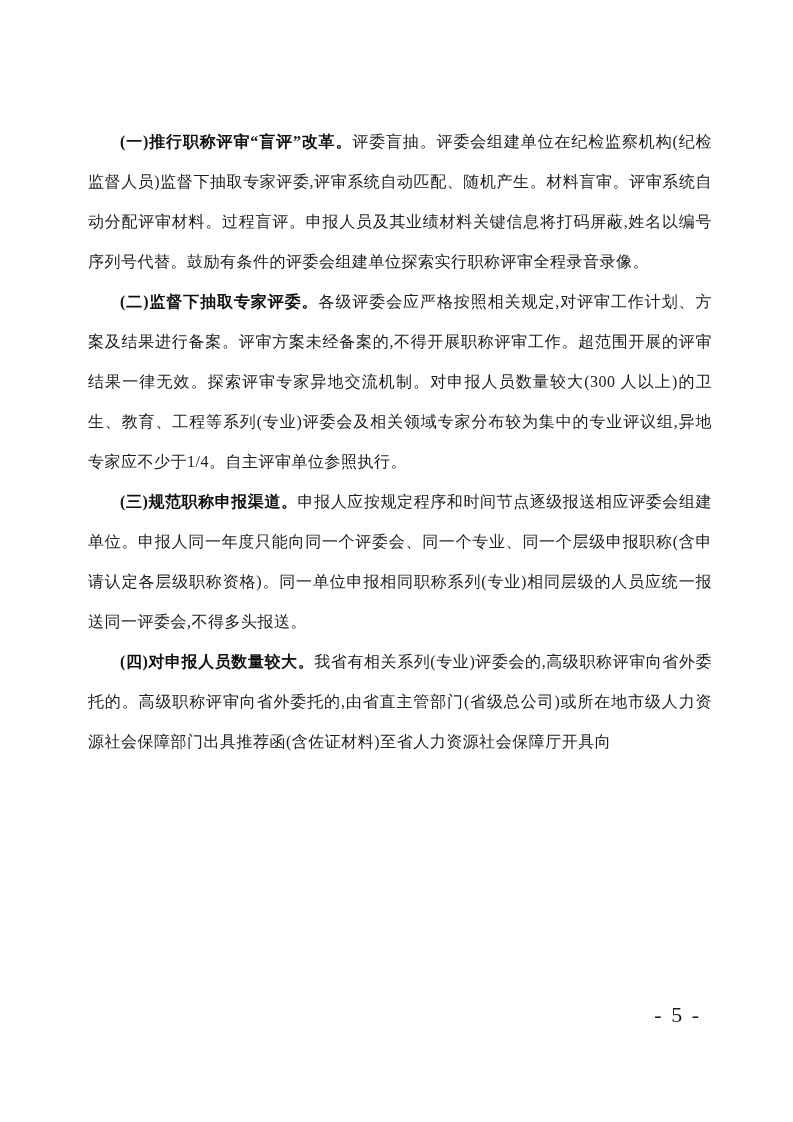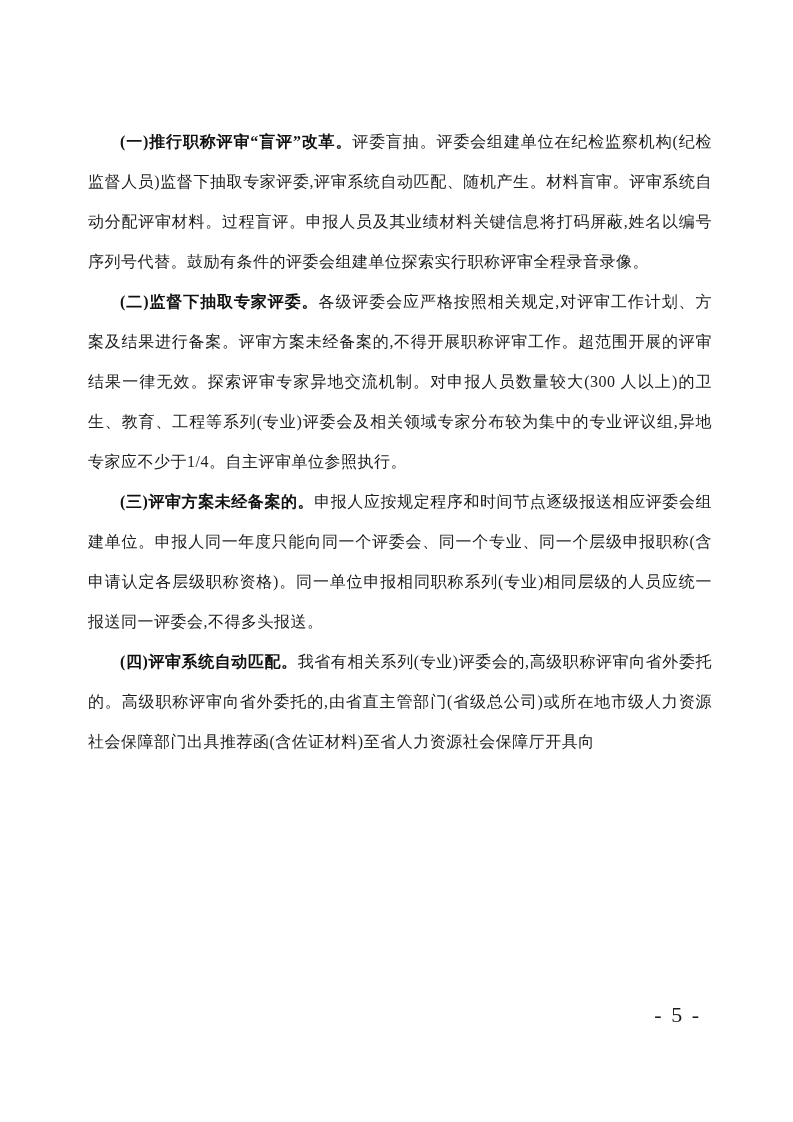--- a/index.html
+++ b/index.html
@@ -49,20 +49,20 @@
 </head>
 <body>
 
 <div class="page">
   <div class="content">
 
     <p class="para"><span class="para-heading">(一)推行职称评审“盲评”改革。</span><span class="para-body">评委盲抽。评委会组建单位在纪检监察机构(纪检监督人员)监督下抽取专家评委,评审系统自动匹配、随机产生。材料盲审。评审系统自动分配评审材料。过程盲评。申报人员及其业绩材料关键信息将打码屏蔽,姓名以编号序列号代替。鼓励有条件的评委会组建单位探索实行职称评审全程录音录像。</span></p>
 
     <p class="para"><span class="para-heading">(二)监督下抽取专家评委。</span><span class="para-body">各级评委会应严格按照相关规定,对评审工作计划、方案及结果进行备案。评审方案未经备案的,不得开展职称评审工作。超范围开展的评审结果一律无效。探索评审专家异地交流机制。对申报人员数量较大(300 人以上)的卫生、教育、工程等系列(专业)评委会及相关领域专家分布较为集中的专业评议组,异地专家应不少于1/4。自主评审单位参照执行。</span></p>
 
-    <p class="para"><span class="para-heading">(三)评审方案未经备案的。</span><span class="para-body">申报人应按规定程序和时间节点逐级报送相应评委会组建单位。申报人同一年度只能向同一个评委会、同一个专业、同一个层级申报职称(含申请认定各层级职称资格)。同一单位申报相同职称系列(专业)相同层级的人员应统一报送同一评委会,不得多头报送。</span></p>
+    <p class="para"><span class="para-heading">(三)规范职称申报渠道。</span><span class="para-body">申报人应按规定程序和时间节点逐级报送相应评委会组建单位。申报人同一年度只能向同一个评委会、同一个专业、同一个层级申报职称(含申请认定各层级职称资格)。同一单位申报相同职称系列(专业)相同层级的人员应统一报送同一评委会,不得多头报送。</span></p>
 
-    <p class="para"><span class="para-heading">(四)评审系统自动匹配。</span><span class="para-body">我省有相关系列(专业)评委会的,高级职称评审向省外委托的。高级职称评审向省外委托的,由省直主管部门(省级总公司)或所在地市级人力资源社会保障部门出具推荐函(含佐证材料)至省人力资源社会保障厅开具向</span></p>
+    <p class="para"><span class="para-heading">(四)对申报人员数量较大。</span><span class="para-body">我省有相关系列(专业)评委会的,高级职称评审向省外委托的。高级职称评审向省外委托的,由省直主管部门(省级总公司)或所在地市级人力资源社会保障部门出具推荐函(含佐证材料)至省人力资源社会保障厅开具向</span></p>
 
   </div>
 
   <div class="page-number">- 5 -</div>
 </div>
 
 </body></html>

